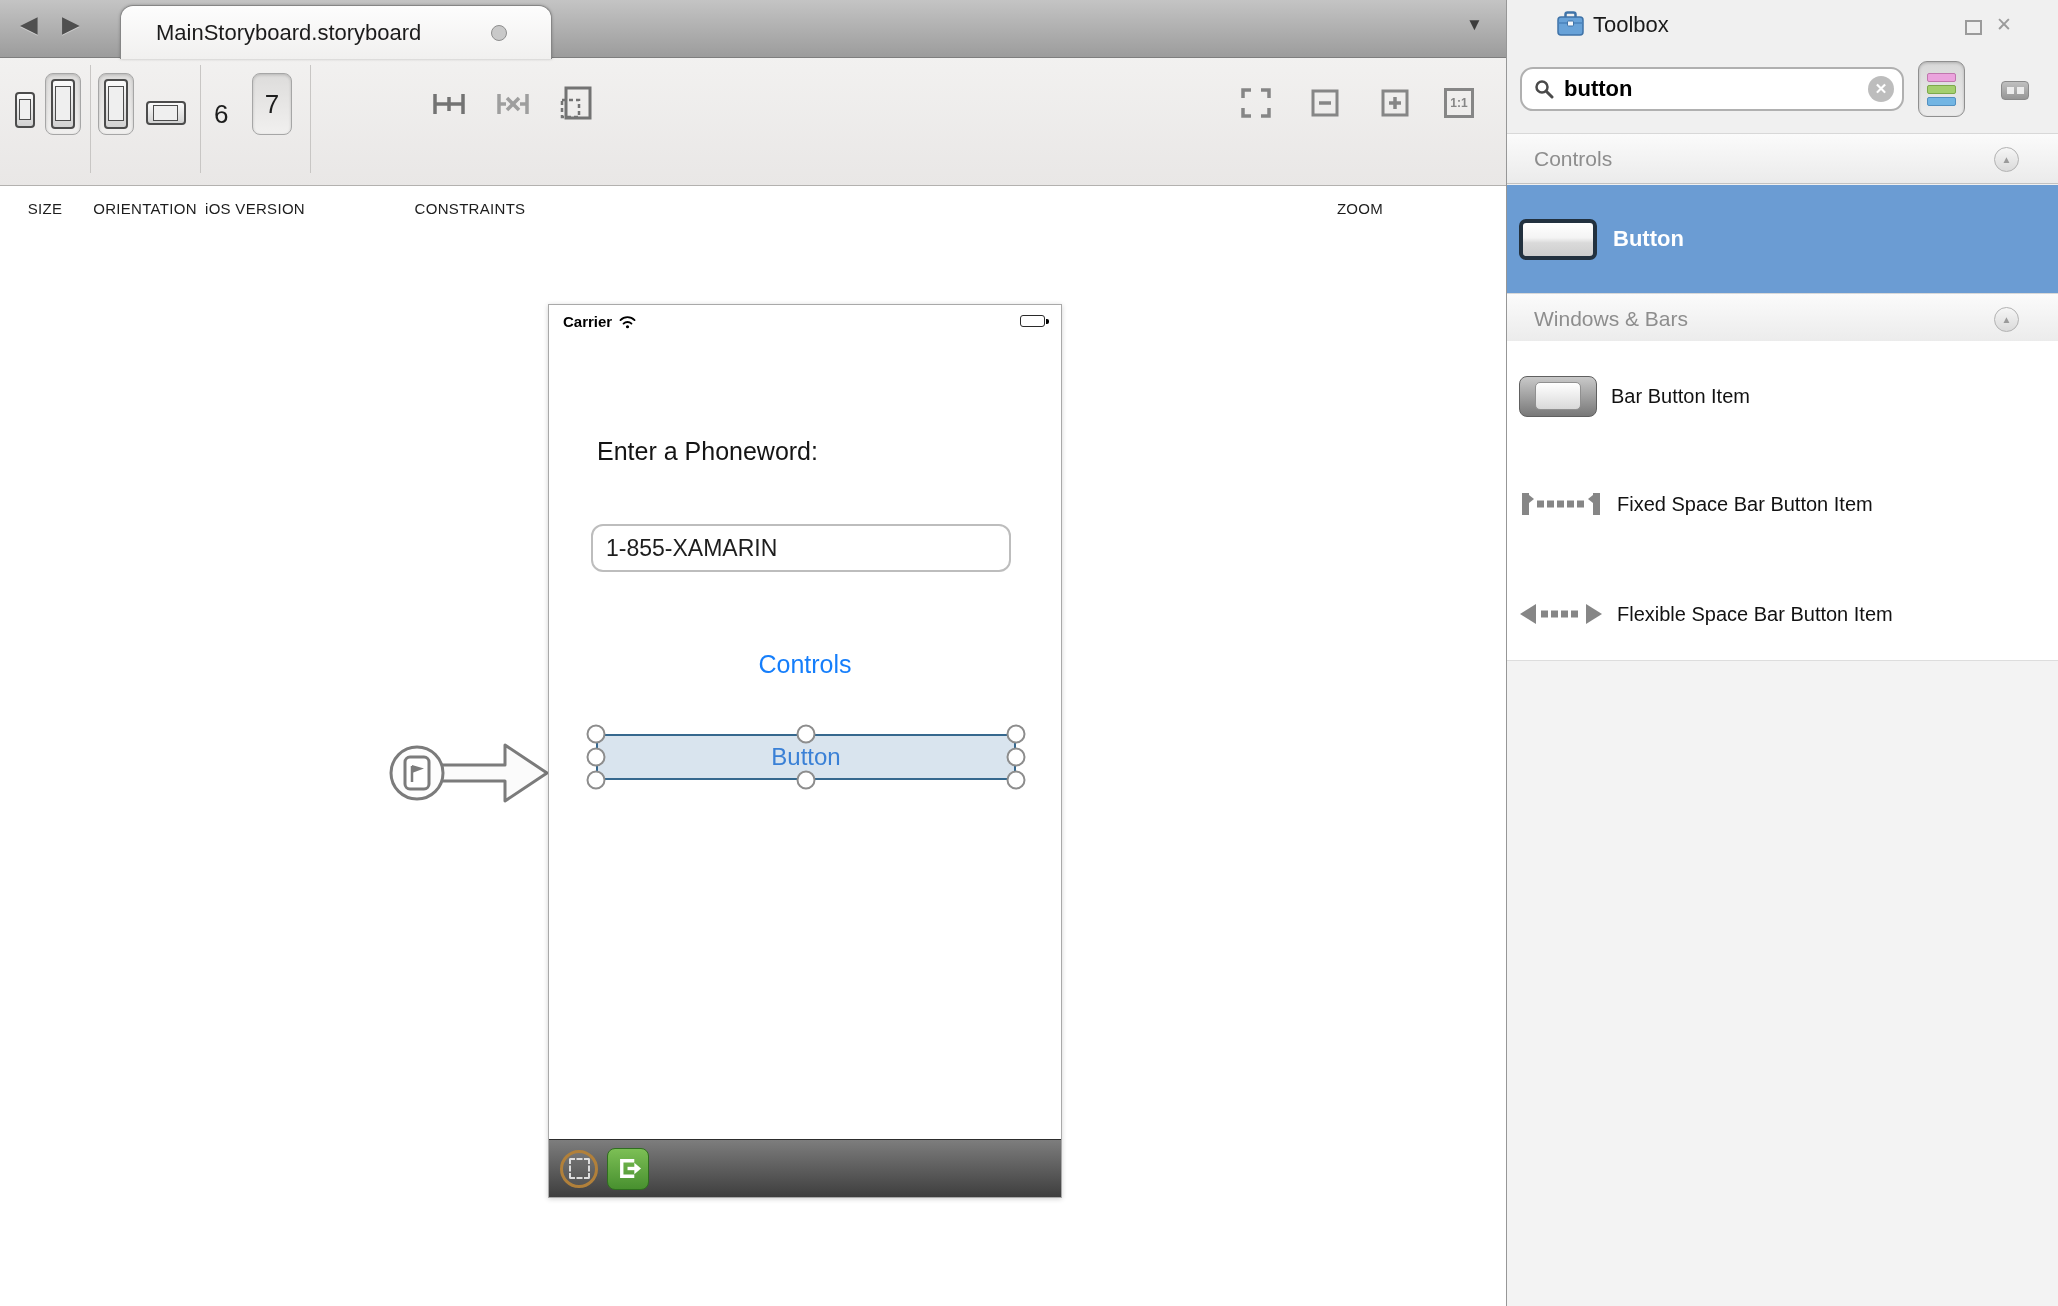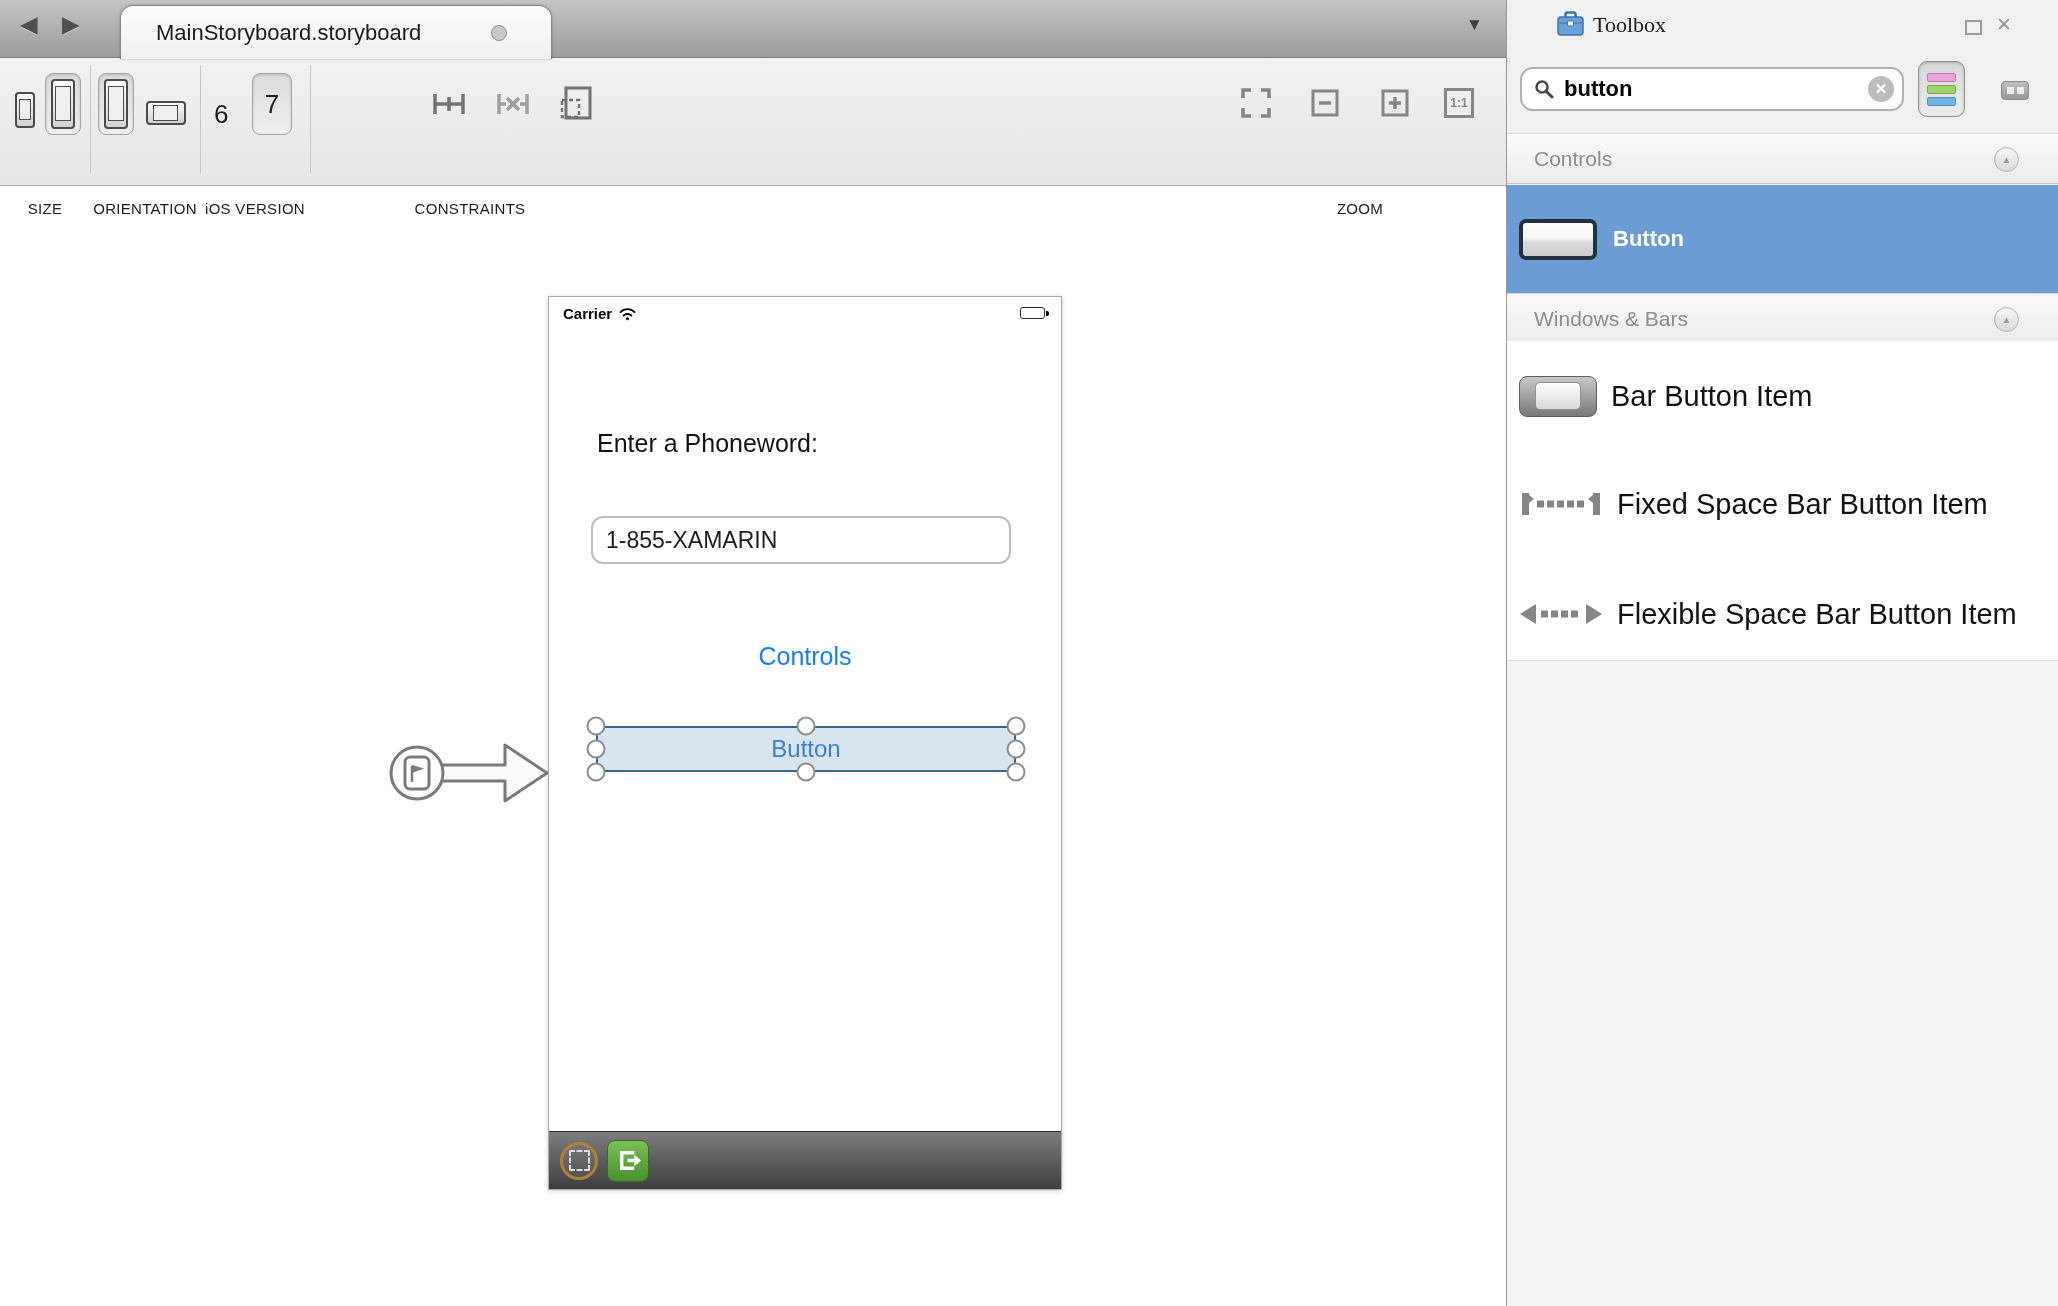--- a/index.html
+++ b/index.html
@@ -29,21 +29,21 @@
         background:linear-gradient(#dddcdb,#f1f0ef);box-shadow:inset 0 1px 3px rgba(0,0,0,.18);
         display:flex;align-items:center;justify-content:center;box-sizing:border-box;}
   .flaticon{position:absolute;display:flex;align-items:center;justify-content:center;}
   .phone-ic{border:2px solid #4c4c4c;border-radius:4px;background:linear-gradient(#fbfbfb,#d2d2d2);
             position:relative;box-sizing:border-box;}
   .phone-ic .scr{position:absolute;left:2px;right:2px;top:5px;bottom:6px;border:1px solid #4c4c4c;background:#efefef;}
   .vnum{font-size:26px;color:#1d1d1d;}
 
   
   .canvas{position:absolute;left:0;top:186px;width:1506px;height:1120px;background:#fff;}
-  .phone{position:absolute;left:548px;top:110px;width:514px;height:894px;background:#fff;
+  .phone{position:absolute;left:548px;top:118px;width:514px;height:894px;background:#fff;
          border:1px solid #a9a9a9;box-shadow:0 1px 5px rgba(0,0,0,.18);box-sizing:border-box;padding-left:16px;}
   .statusbar{position:absolute;left:14px;right:12px;top:6px;height:20px;display:flex;align-items:center;}
   .carrier{font-size:15px;font-weight:bold;color:#000;margin-right:6px;}
   .battery{margin-left:auto;display:flex;align-items:center;}
   .batt-body{width:25px;height:12px;border:1px solid #2a2a2a;border-radius:3px;padding:1.5px;box-sizing:border-box;}
   .batt-fill{width:100%;height:100%;background:#000;border-radius:1.5px;}
   .batt-tip{width:3px;height:5px;background:#000;border-radius:0 2px 2px 0;margin-left:1px;}
   .pw-label{position:absolute;left:48px;top:132px;font-size:25px;color:#141414;}
   .pw-field{position:absolute;left:42px;top:219px;width:420px;height:48px;border:2px solid #bdbdbd;
             border-radius:12px;box-sizing:border-box;display:flex;align-items:center;padding-left:13px;
@@ -60,21 +60,21 @@
              display:flex;align-items:center;justify-content:center;box-sizing:border-box;}
   .vc-dash{width:17px;height:17px;border:2px dashed #dedede;border-radius:2px;}
   .exit-btn{width:40px;height:40px;border-radius:8px;border:1px solid #2f6e1f;
             background:linear-gradient(#7cbf55,#48902f);display:flex;align-items:center;justify-content:center;}
   .segue{position:absolute;left:384px;top:542px;}
 
   
   .toolbox{position:absolute;left:1506px;top:0;width:552px;height:1306px;background:#f0f0f0;
            border-left:1px solid #979797;box-sizing:border-box;}
   .tb-header{position:absolute;left:0;right:0;top:0;height:50px;}
-  .tb-title{position:absolute;left:86px;top:12px;font-size:22px;color:#1a1a1a;font-family:Liberation Serif, serif;}
+  .tb-title{position:absolute;left:86px;top:12px;font-size:22px;color:#1a1a1a;}
   .briefcase{position:absolute;left:50px;top:11px;}
   .win-dock{position:absolute;right:76px;top:20px;width:13px;height:11px;border:2px solid #9b9b9b;}
   .win-close{position:absolute;right:46px;top:13px;font-size:19px;color:#9b9b9b;}
   .tb-searchrow{position:absolute;left:0;right:0;top:50px;height:77px;}
   .searchfield{position:absolute;left:13px;top:17px;width:384px;height:44px;background:#fff;
                border:2px solid #b0b0b0;border-radius:13px;box-sizing:border-box;
                display:flex;align-items:center;padding:0 8px 0 12px;}
   .searchfield input{border:none;outline:none;flex:1;font-family:"Liberation Sans",sans-serif;
                      font-size:22px;font-weight:bold;color:#000;background:transparent;min-width:0;}
   .clear-btn{width:26px;height:26px;border-radius:50%;background:#bdbdbd;color:#fff;font-size:15px;
@@ -98,21 +98,21 @@
             background:linear-gradient(#f6f6f6,#dadada);border:1px solid #b2b2b2;color:#9a9a9a;
             font-size:10px;display:flex;align-items:center;justify-content:center;box-sizing:border-box;}
   .row-selected{position:absolute;left:0;right:0;top:185px;height:108px;display:flex;
                 align-items:center;padding-left:12px;box-sizing:border-box;}
   .btn-icon{width:78px;height:41px;border:4px solid #22313f;border-radius:7px;
             background:linear-gradient(#ffffff 0%,#f4f4f4 45%,#dadada 60%,#cdcdcd 100%);box-sizing:border-box;}
   .row-selected .lbl{margin-left:16px;font-size:22px;font-weight:bold;color:#fff;}
   .tb-list{position:absolute;left:0;right:0;top:341px;height:319px;background:#fff;}
   .tb-row{position:absolute;left:0;right:0;height:62px;display:flex;align-items:center;
           padding-left:12px;box-sizing:border-box;}
-  .tb-row .lbl{margin-left:14px;font-size:29px;color:#121212;}
+  .tb-row .lbl{margin-left:14px;font-size:20px;color:#121212;}
   .barbtn-icon{width:78px;height:41px;border-radius:8px;border:1px solid #606060;
                background:linear-gradient(#c9c9c9,#787878);display:flex;align-items:center;
                justify-content:center;box-sizing:border-box;}
   .barbtn-icon i{width:46px;height:28px;border-radius:5px;border:1px solid #909090;
                  background:linear-gradient(#ffffff,#d9d9d9);display:block;box-sizing:border-box;}
   .space-icon{width:84px;display:flex;justify-content:center;}
   .tb-rest{position:absolute;left:0;right:0;top:660px;bottom:0;background:#f3f3f3;border-top:1px solid #dddddd;}
 </style>
 </head>
 <body>

